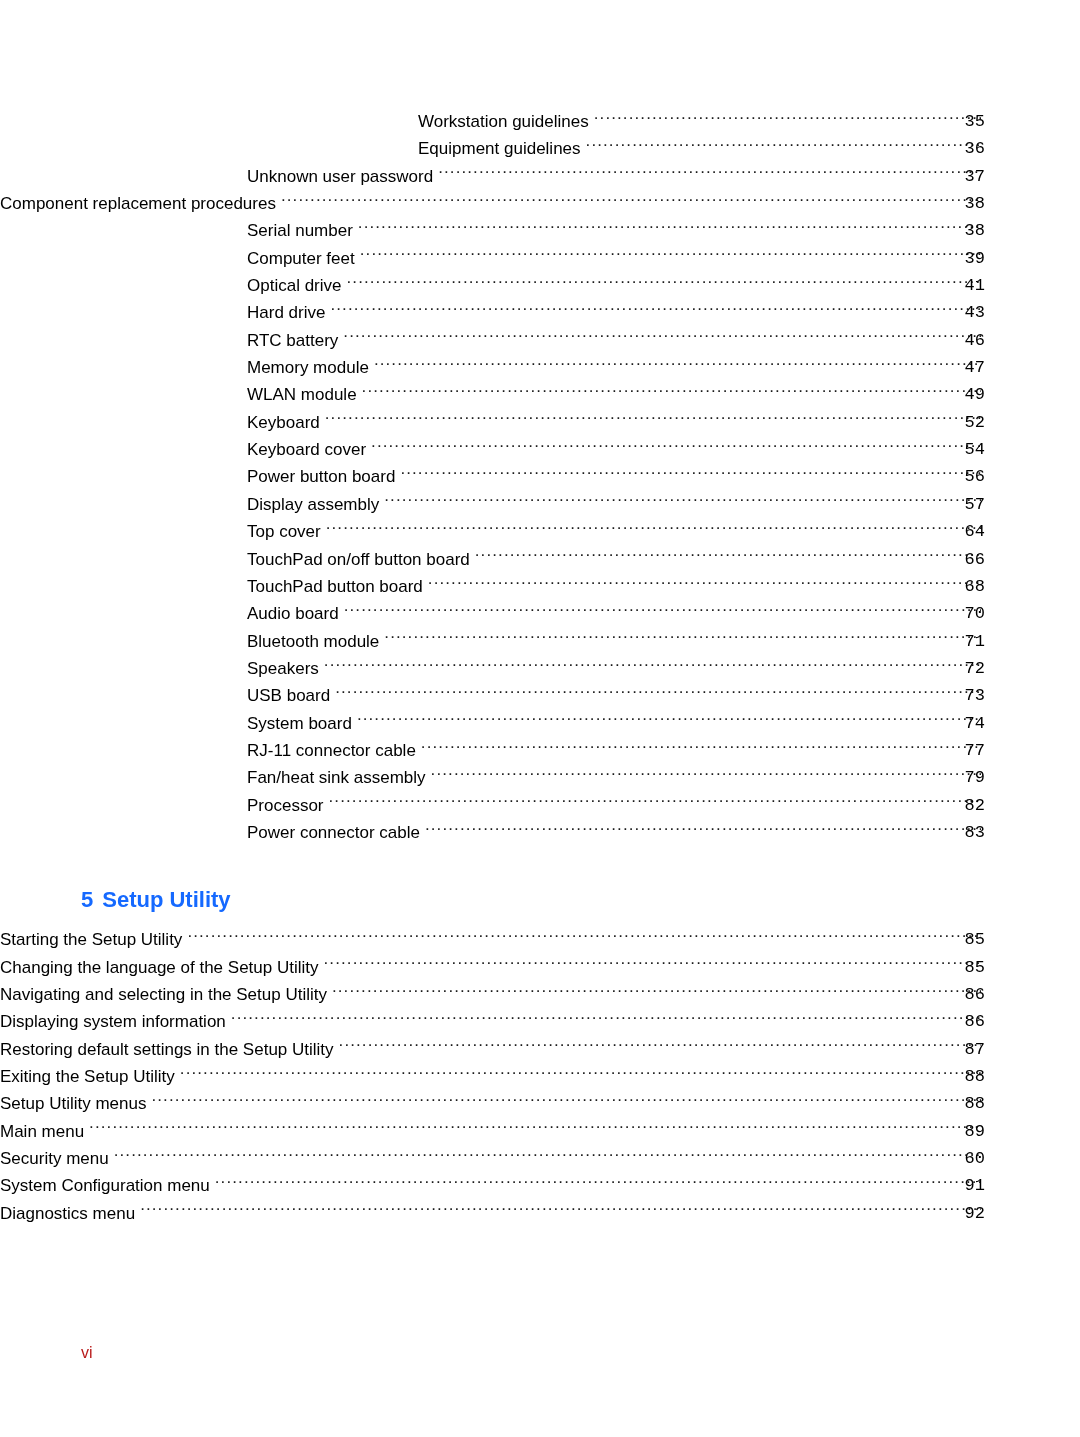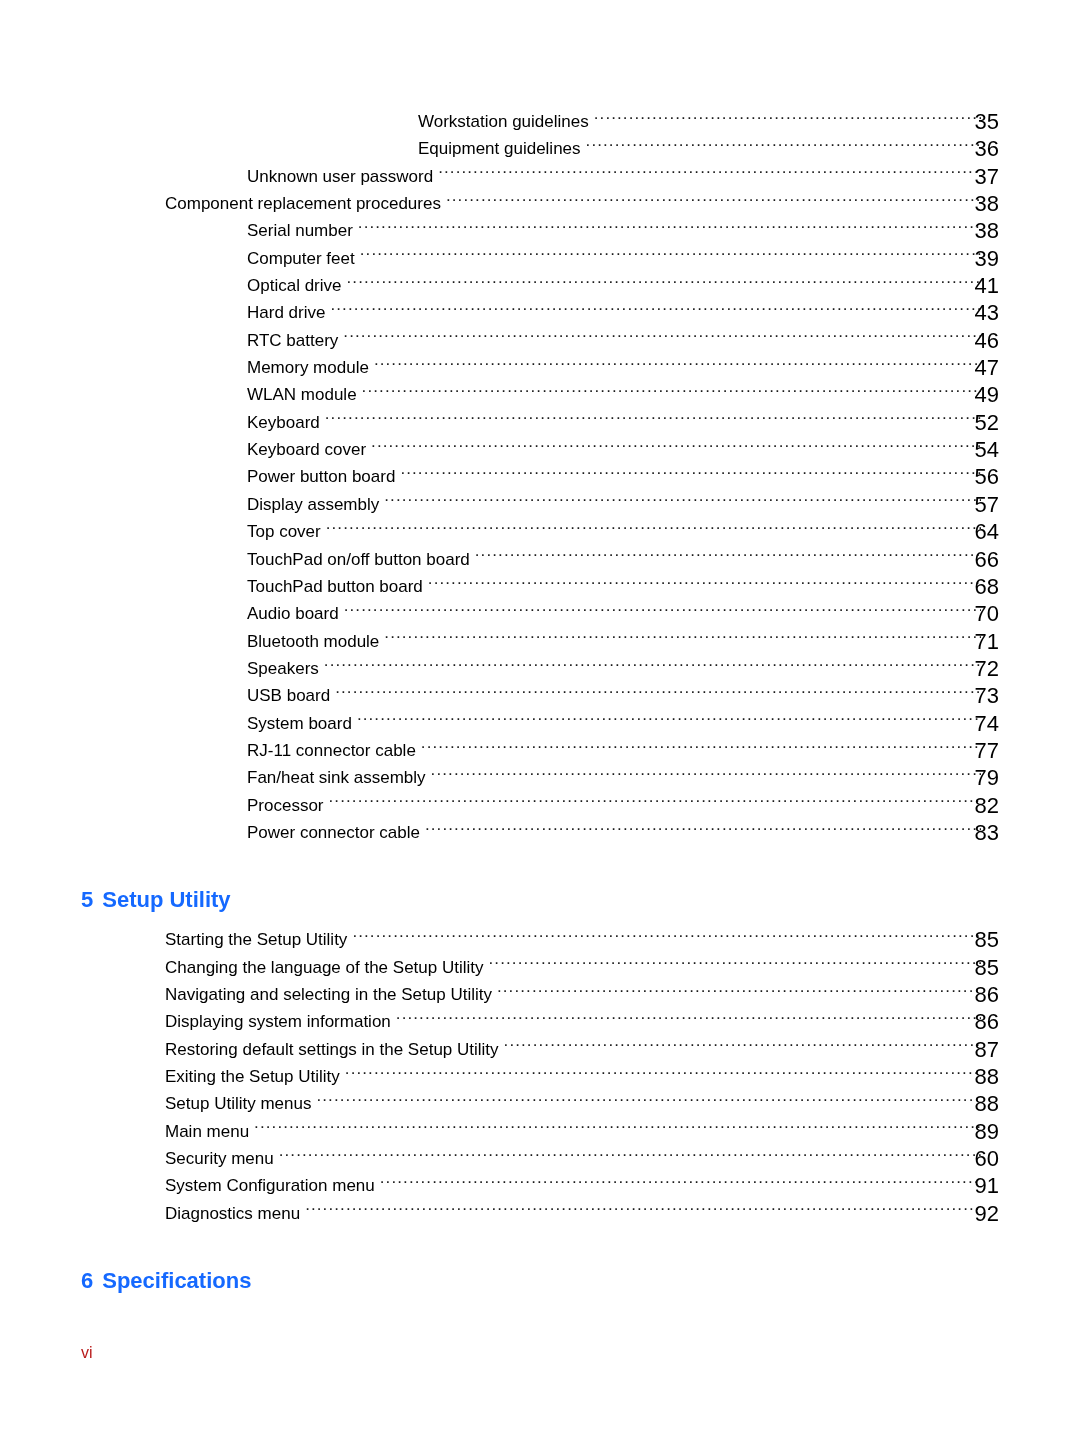--- a/index.html
+++ b/index.html
@@ -61,28 +61,29 @@
     left: 0;
     bottom: 0;
     white-space: nowrap;
   }
 
   .toc-entry .pageno {
     flex: 0 0 auto;
     width: 30px;
     text-align: right;
     position: absolute;
-    right: 81px;
-    font-size: 22px;
+    right: 95px;
+    font-size: 17px;
+    font-family: Liberation Mono, monospace;
   }
 
   .toc-entry { position: relative; }
 
   
-  .lvl1 { padding-left: 165px; }
+  .lvl1 { }
   .lvl2 { padding-left: 247px; }
   .lvl3 { padding-left: 418px; justify-content: flex-end; }
 
   
   .chapter {
     font-size: 22px;
     font-weight: bold;
     color: #1569ff;
     padding-left: 81px;
     line-height: 24px;
@@ -298,19 +299,18 @@
         <span class="title">System Configuration menu</span>
         <span class="leader"></span>
         <span class="pageno">91</span>
       </div>
       <div class="toc-entry lvl1">
         <span class="title">Diagnostics menu</span>
         <span class="leader"></span>
         <span class="pageno">92</span>
       </div>
       <div class="gap-before-chapter"></div>
-      <div class="chapter"><span class="num">6</span><span>Specifications</span></div>
       <div class="gap-after-chapter"></div>
     </div>
 
   <div class="folio">vi</div>
 
 </div>
 
 </body></html>

